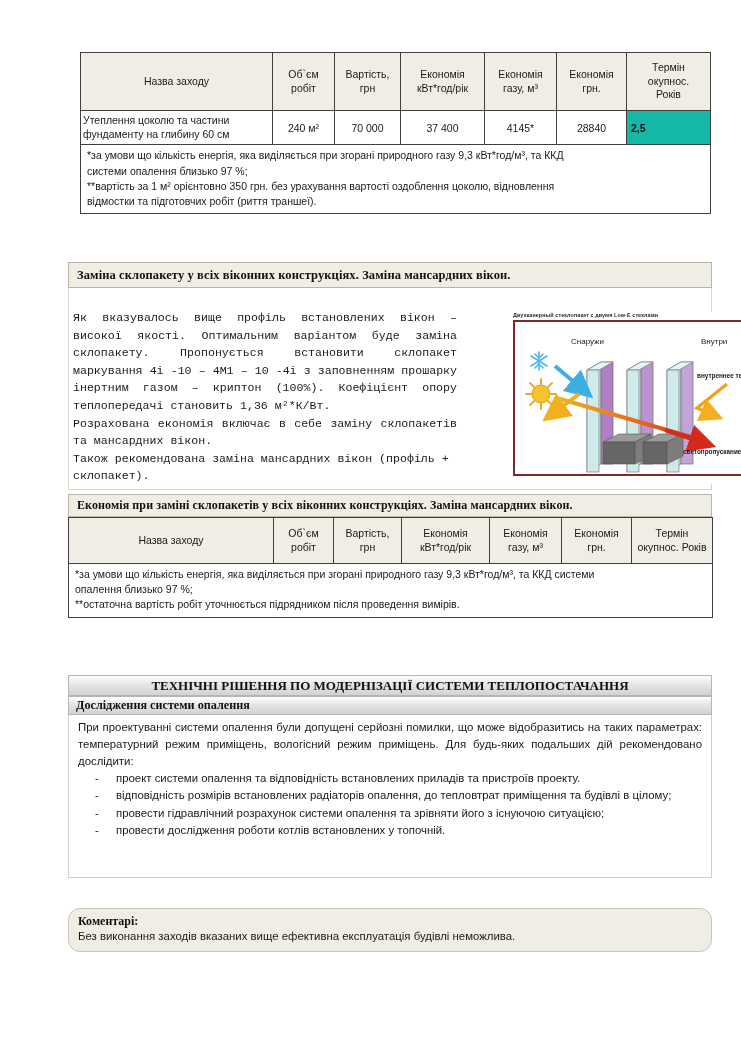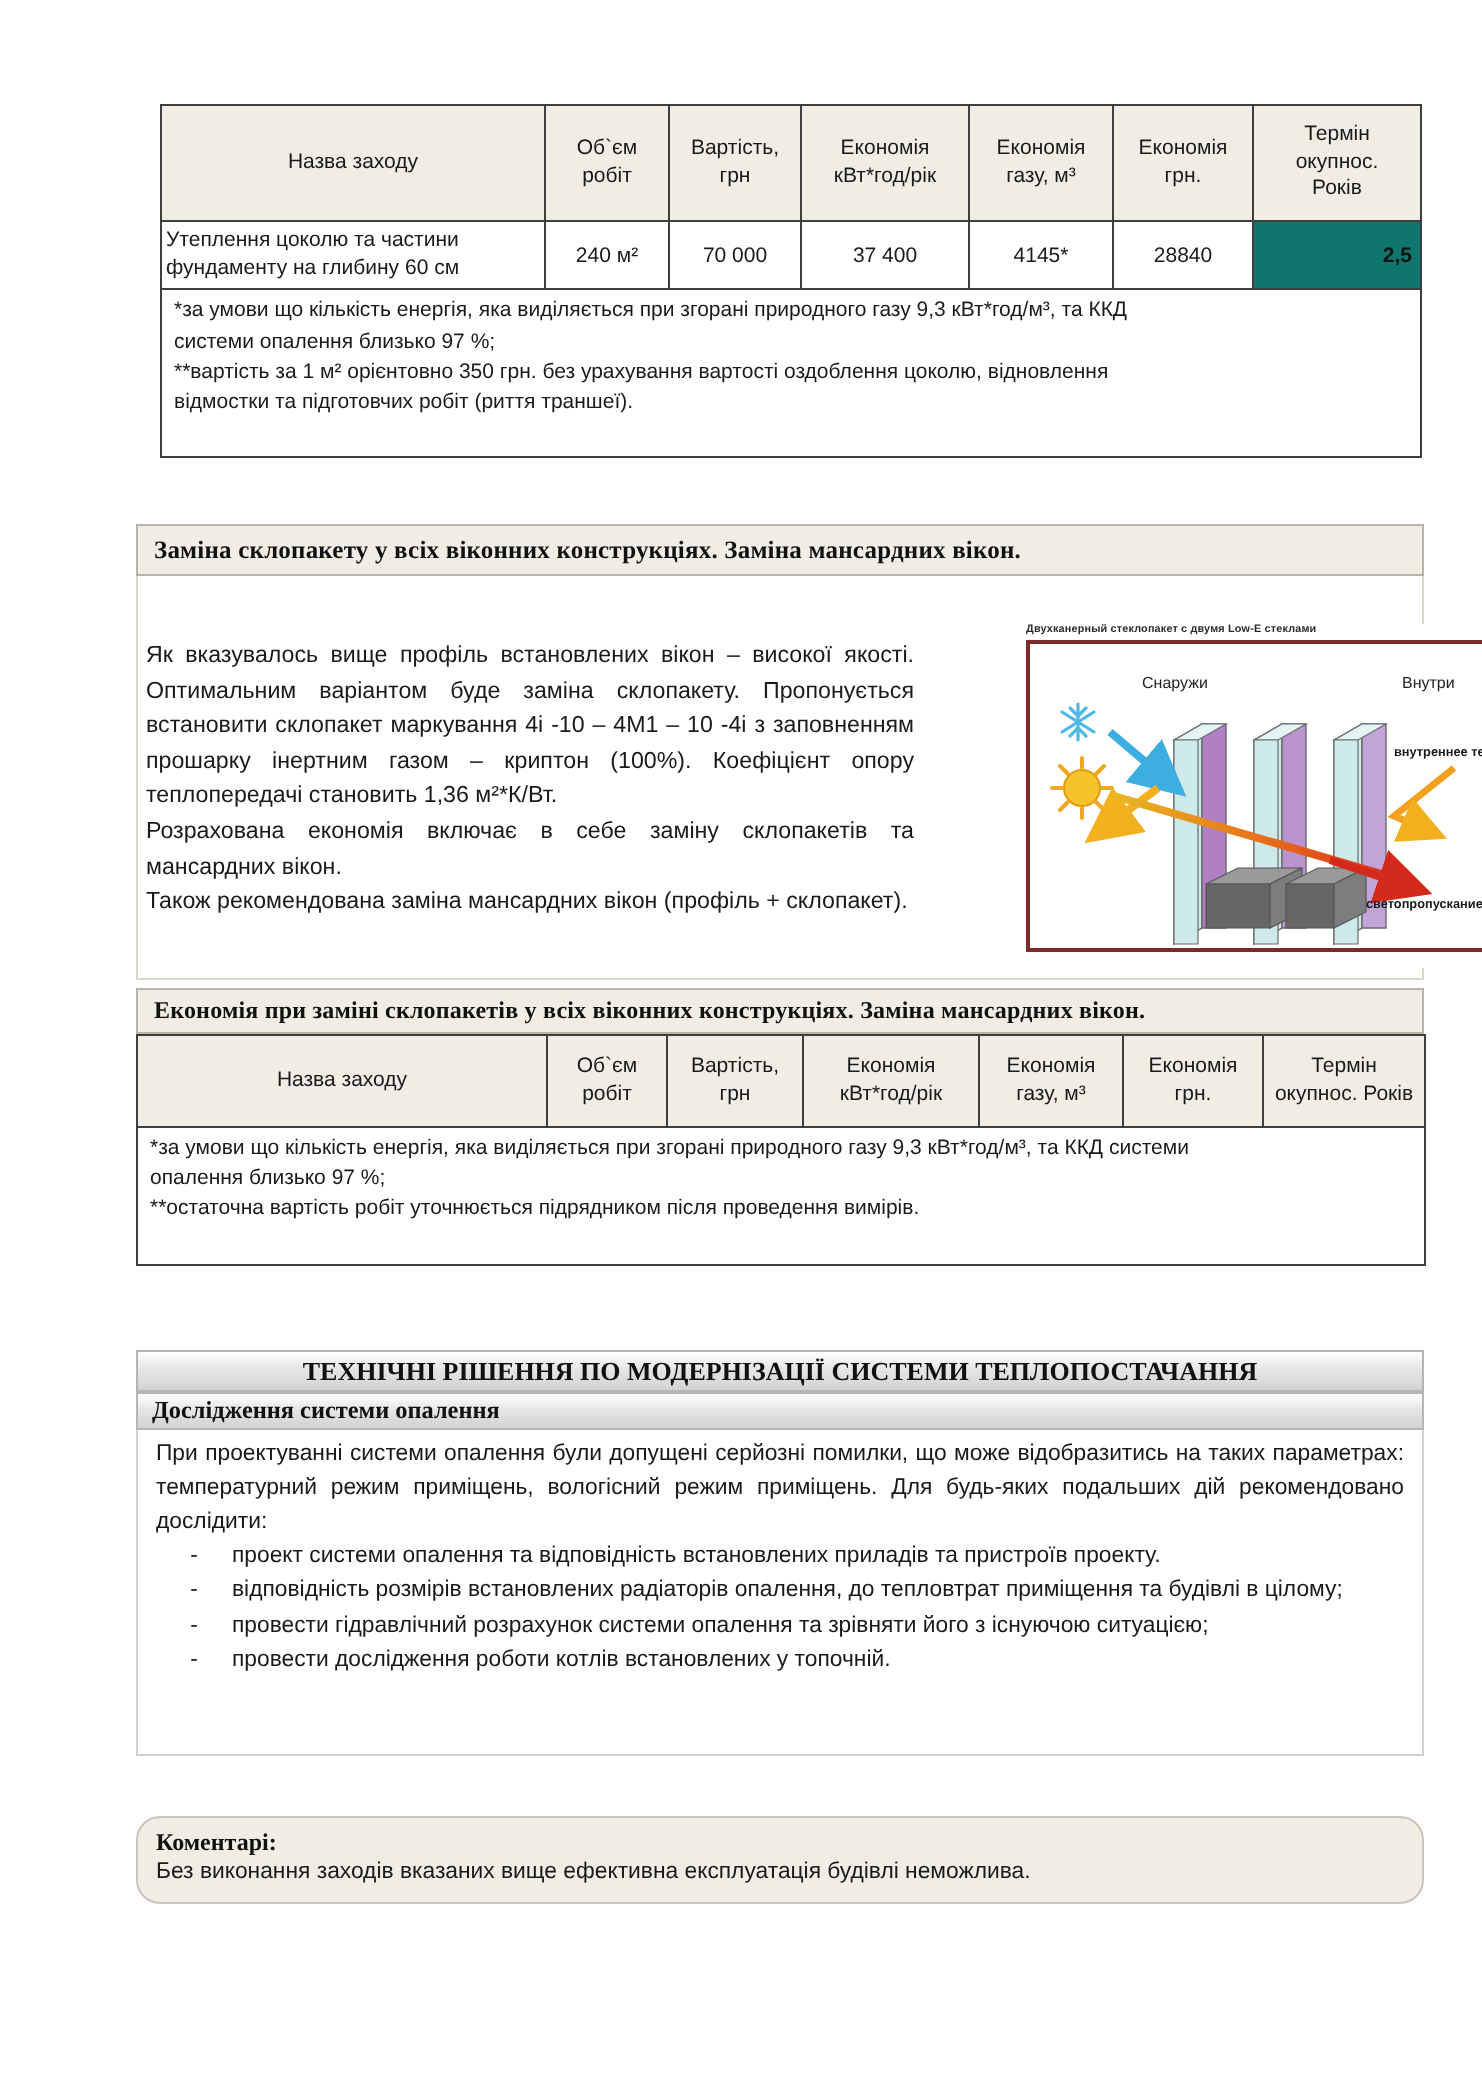--- a/index.html
+++ b/index.html
@@ -45,35 +45,35 @@
     background: #ffffff;
     text-align: left;
     padding-left: 2px;
     line-height: 1.3;
   }
   .tbl .val-cell {
     background: #ffffff;
     text-align: center;
   }
   .tbl .green-cell {
-    background: #0f766e;
-    text-align: right;
+    background: #14b8a6;
+    text-align: left;
     font-weight: bold;
     color: #111;
   }
   .tbl .orange-cell {
     background: #f5b700;
     text-align: center;
     font-weight: bold;
     color: #111;
   }
   .tbl .note-cell {
     background: #ffffff;
     text-align: left;
-    padding: 3px 6px 19px 6px;
+    padding: 3px 6px 4px 6px;
     line-height: 1.45;
     font-size: 10.5px;
   }
   .note-line { display: block; }
 
   
   .section-bar {
     position: absolute;
     background: #efede4;
     border: 1px solid #b9b5a6;
@@ -263,21 +263,21 @@
       </tr>
     </tbody>
   </table>
 
   <div class="section-bar" style="left:68px; top:262px; width:644px; height:26px;">
     <span>Заміна склопакету у всіх віконних конструкціях. Заміна мансардних вікон.</span>
   </div>
 
   <div class="body-box" style="left:68px; top:288px; width:644px; height:202px;"></div>
 
-  <div class="para" style="left:73px; top:319px; width:384px;">
+  <div class="para" style="left:73px; top:309px; width:384px;font-family:Liberation Mono, monospace;">
     <p>Як вказувалось вище профіль встановлених вікон – високої якості. Оптимальним варіантом буде заміна склопакету. Пропонується встановити склопакет маркування 4і -10 – 4М1 – 10 -4і з заповненням прошарку інертним газом – криптон (100%). Коефіцієнт опору теплопередачі становить 1,36 м²*К/Вт.</p>
     <p>Розрахована економія включає в себе заміну склопакетів та мансардних вікон.</p>
     <p style="text-align:left;">Також рекомендована заміна мансардних вікон (профіль + склопакет).</p>
   </div>
 
   <div class="diagram-wrap" style="left:465px; top:312px; width:242px; height:172px;padding-left:48px;">
     <div class="diagram-caption">Двухканерный стеклопакет с двумя Low-E стеклами</div>
     <div class="diagram-frame" style="width:242px; height:156px;">
       <svg width="238" height="152" viewBox="0 0 238 152" style="position:absolute; left:0; top:0;">
         <defs>

